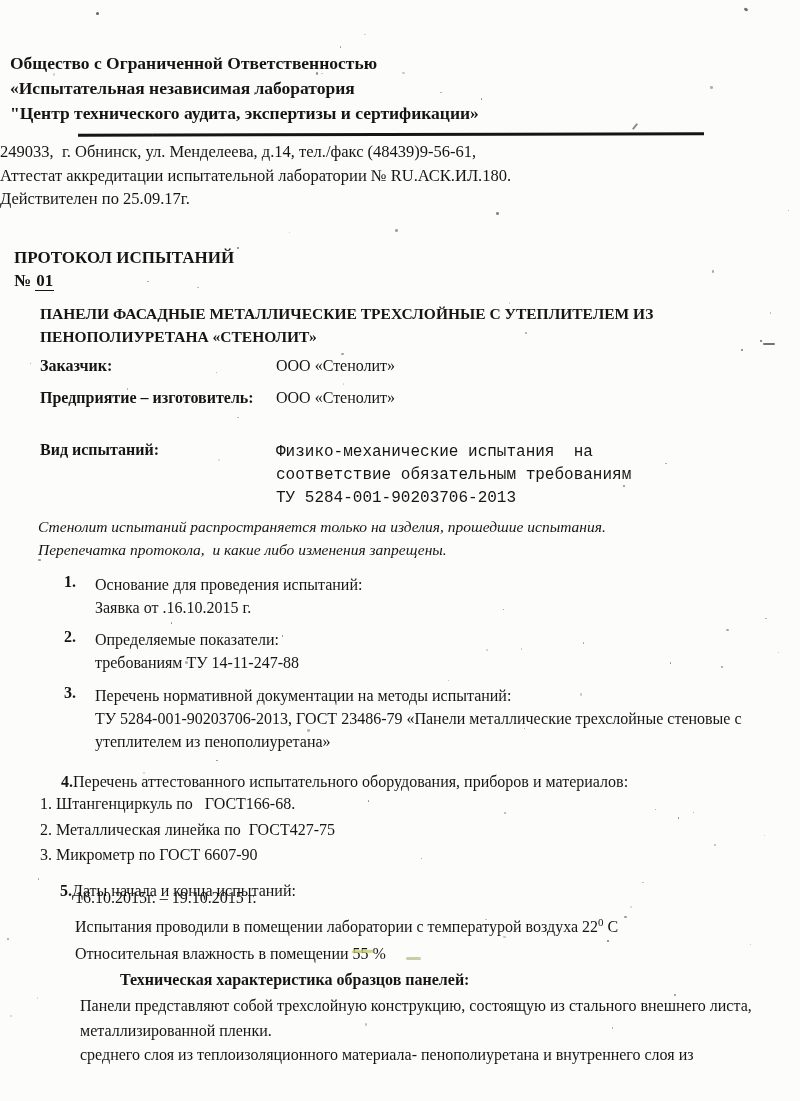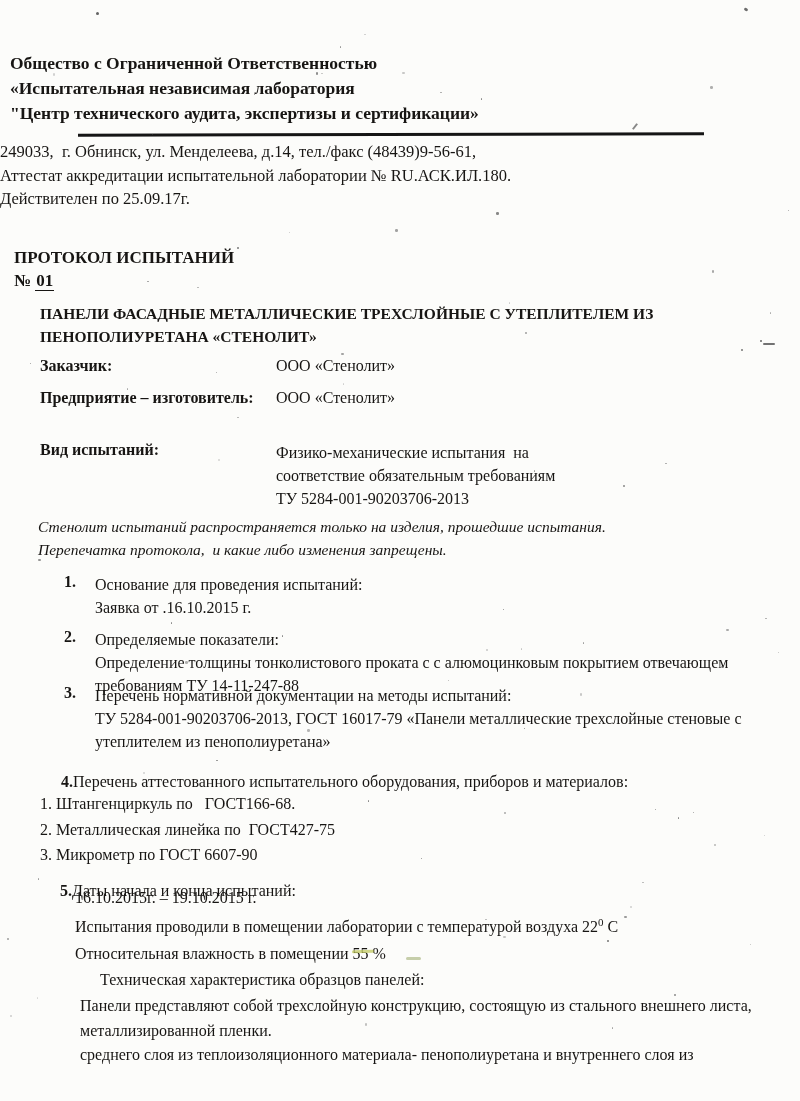--- a/index.html
+++ b/index.html
@@ -22,32 +22,32 @@
   .divider{top:133px;left:78px;width:626px;height:3px;background:#151515;transform:rotate(-0.15deg);}
   .contact{top:140px;left:0;width:784px;font-size:16.5px;line-height:23.5px;}
   .protocol-head{top:246px;left:0;width:800px;padding-left:14px;box-sizing:border-box;
     font-weight:bold;font-size:17px;line-height:23px;}
   .protocol-no-value{border-bottom:1.6px solid #171513;padding:0 1px;}
   .subject{top:303px;left:0;width:800px;padding-left:40px;box-sizing:border-box;
     font-weight:bold;font-size:15.5px;line-height:22.5px;}
   .field-row{left:0;width:800px;height:24px;}
   .field-label{position:absolute;left:40px;top:0;}
   .field-value{position:absolute;left:276px;top:0;}
-  .field-value .line{line-height:23px;}
+  .field-value .line{line-height:23px;font-family:Liberation Mono, monospace;}
   .disclaimer{top:516px;left:38px;font-style:italic;font-size:15.5px;line-height:22.5px;}
   .num-item{left:0;width:800px;}
   .num-item .num{position:absolute;left:64px;top:0;font-weight:bold;}
   .num-item .body{margin-left:95px;line-height:23px;}
   .inline-num-item{left:45px;}
   .inline-num-item .num{font-weight:bold;}
   .equipment{top:791px;left:40px;line-height:25.5px;}
   .item5-dates{top:889px;left:75px;}
   .conditions{top:914px;left:75px;line-height:26.5px;}
   .conditions sup{font-size:11px;vertical-align:super;line-height:0;}
-  .tech-heading{top:971px;left:100px;font-weight:normal;}
+  .tech-heading{top:971px;left:120px;font-weight:bold;}
   .tech-para{top:994px;left:80px;line-height:24.5px;}
   .speck{position:absolute;background:#4a4a4a;border-radius:50%;pointer-events:none;}
   .artifact{position:absolute;pointer-events:none;}
   .art-green1{left:352px;top:950px;width:22px;height:3px;background:#b9c24a;opacity:.65;transform:rotate(-2deg);border-radius:2px;}
   .art-green2{left:406px;top:957px;width:15px;height:3px;background:#8fa05a;opacity:.5;border-radius:2px;}
   .art-rmark{left:634px;top:123px;width:2px;height:7px;background:#555;opacity:.7;transform:rotate(38deg);}
   .art-dash{left:763px;top:343px;width:12px;height:2px;background:#444;opacity:.75;border-radius:1px;}
   .art-dash-dot{left:760px;top:340px;width:2px;height:2px;background:#444;opacity:.8;border-radius:50%;}
   .art-top1{left:96px;top:12px;width:3px;height:3px;background:#3c3c3c;opacity:.8;border-radius:50%;}
   .art-top2{left:744px;top:8px;width:4px;height:3px;background:#3c3c3c;opacity:.75;border-radius:50%;transform:rotate(30deg);}
@@ -110,30 +110,29 @@
     <div class="body">
       <div class="line">Основание для проведения испытаний:</div>
       <div class="line">Заявка от .16.10.2015 г.</div>
     </div>
   </div>
 
   <div class="abs num-item" style="top:628px">
     <span class="num line">2.</span>
     <div class="body">
       <div class="line">Определяемые показатели:</div>
-      <div class="line">Определение толщины тонколистового проката с с алюмоцинковым покрытием отвечающем</div>
       <div class="line">требованиям ТУ 14-11-247-88</div>
     </div>
   </div>
 
   <div class="abs num-item" style="top:684px">
     <span class="num line">3.</span>
     <div class="body">
       <div class="line">Перечень нормативной документации на методы испытаний:</div>
-      <div class="line">ТУ 5284-001-90203706-2013, ГОСТ 16017-79 «Панели металлические трехслойные стеновые с</div>
+      <div class="line">ТУ 5284-001-90203706-2013, ГОСТ 23486-79 «Панели металлические трехслойные стеновые с</div>
       <div class="line">утеплителем из пенополиуретана»</div>
     </div>
   </div>
 
   <div class="abs inline-num-item line" style="top:755px">
     <span class="num">4.</span><span>Перечень аттестованного испытательного оборудования, приборов и материалов:</span>
   </div>
 
   <div class="abs equipment">
     <div class="line">1. Штангенциркуль по   ГОСТ166-68.</div>

